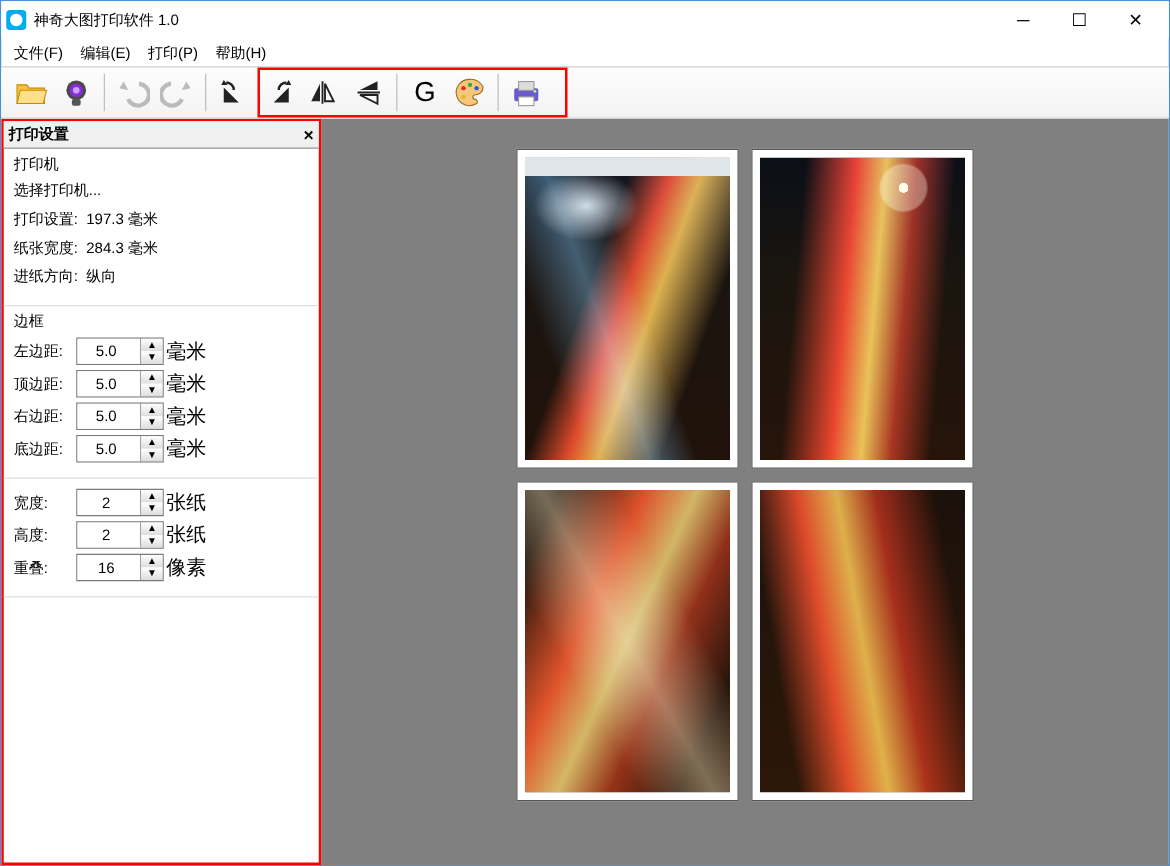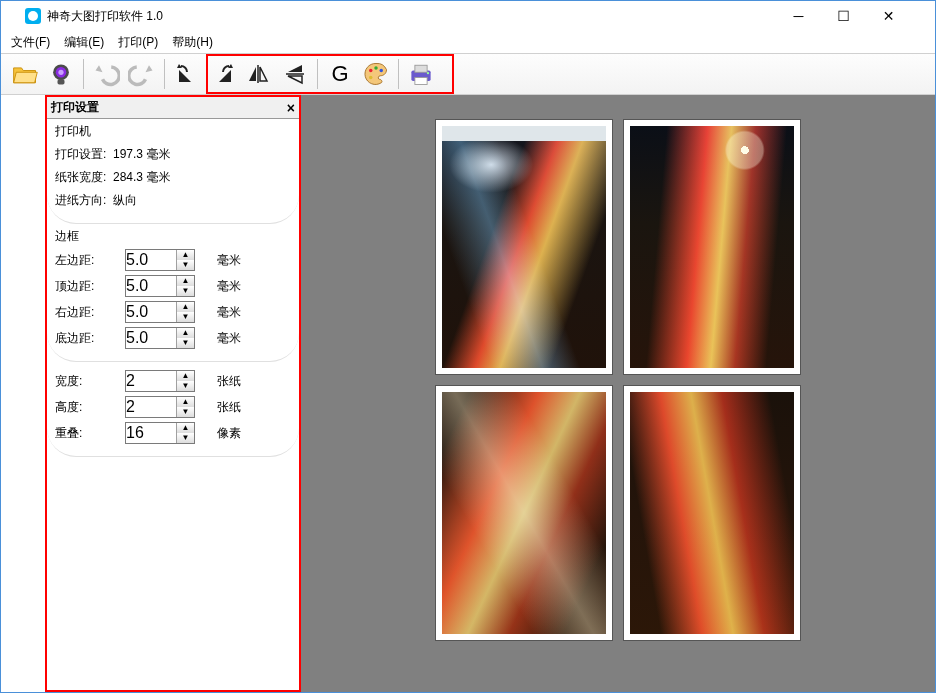--- a/index.html
+++ b/index.html
@@ -1,48 +1,48 @@
 <!DOCTYPE html>
 <html><head>
 <meta charset="utf-8">
 <style>
 * { box-sizing: border-box; margin: 0; padding: 0; font-family: "Microsoft YaHei", "SimSun", sans-serif; font-size: 12px; }
 html, body { width: 936px; height: 693px; overflow: hidden; }
 .window { width: 936px; height: 693px; background: #fff; border: 1px solid #4a90d9; display: flex; flex-direction: column; }
-.titlebar { height: 30px; background: #fff; display: flex; align-items: center; padding: 0 24px; }
+.titlebar { height: 30px; background: #fff; display: flex; align-items: center; padding: 0 4px; }
 .titlebar .app-icon { width: 16px; height: 16px; background: #00aeef; border-radius: 3px; margin-right: 6px; position: relative; }
 .titlebar .app-icon::after { content:""; position:absolute; inset:3px; border-radius:50%; background:#fff; }
 .titlebar .controls { margin-left: auto; display: flex; }
 .titlebar .ctrl { width: 45px; height: 28px; display: flex; align-items: center; justify-content: center; font-size: 14px; }
 .menubar { height: 22px; display: flex; align-items: center; gap: 14px; padding: 0 10px; }
 .menubar span { font-size: 12px; cursor: default; }
 .annotation { position: absolute; left: 226px; top: 30px; color: #ff0000; font-size: 18px; font-weight: 400; }
 .toolbar { height: 42px; border-top: 1px solid #d0d0d0; border-bottom: 1px solid #d0d0d0; display: flex; align-items: center; padding: 2px 6px; background: linear-gradient(#fdfdfd,#f3f3f3); position: relative; }
 .tb-btn { width: 36px; height: 36px; display: flex; align-items: center; justify-content: center; border-radius: 2px; }
 .tb-sep { width: 1px; height: 30px; background: #c0c0c0; margin: 0 4px; }
 .tb-group-hl { position:absolute; border:2px solid #ff0000; pointer-events:none; }
 .tb-group-hl.a { left:205px; top:0; width:248px; height:40px; }
 .open-icon svg, .cam-icon svg, .undo-icon svg, .redo-icon svg, .printer-icon svg, .palette-icon svg { width:28px; height:28px; }
 .small-svg { width:24px; height:24px; }
-.content { flex:1; display:flex; background:#808080; overflow:hidden;margin-left:44px; }
+.content { flex:1; display:flex; background:#808080; overflow:hidden; }
 .sidepanel { width: 256px; background:#fff; border:2px solid #ff0000; display:flex; flex-direction:column; }
 .panel-hdr { background:#f0f0f0; border-bottom:1px solid #999; padding:2px 4px; display:flex; align-items:center; font-weight:bold; }
 .panel-hdr .x { margin-left:auto; font-weight:bold; cursor:pointer; font-size:14px; }
-.section { padding:4px 8px 8px; border-bottom:1px solid #e0e0e0;border-radius:29px; }
+.section { padding:4px 8px 8px; border-bottom:1px solid #e0e0e0; }
 .section h4 { font-size:12px; font-weight:normal; margin-bottom:4px; }
-.row { display:flex; align-items:center; margin:4px 0; gap:22px; }
+.row { display:flex; align-items:center; margin:4px 0; gap:2px; }
 .row label { width:48px; }
 .printer-select { display:flex; align-items:center; border:1px solid #7a7a7a; padding:2px 4px; height:22px; background:#fff; }
 .printer-select .dots { margin-left:auto; letter-spacing:1px; font-weight:bold; }
 .kv { margin:6px 0; }
 .spinbox { display:flex; border:1px solid #7a7a7a; width:70px; height:22px; background:#fff; }
-.spinbox input { border:none; width:50px; text-align:left; padding-right:4px; font-size:16px; outline:none; }
+.spinbox input { border:none; width:50px; text-align:center; padding-right:4px; font-size:12px; outline:none; }
 .spinbox .spins { width:18px; display:flex; flex-direction:column; border-left:1px solid #a0a0a0; }
 .spinbox .spins div { flex:1; display:flex; align-items:center; justify-content:center; font-size:8px; background:linear-gradient(#fff,#ddd); line-height:1; }
-.unit { font-size:12px; }
+.unit { font-size:16px; }
 .arrow-grid { display:grid; grid-template-columns:repeat(3,28px); grid-template-rows:repeat(3,28px); gap:0; margin:6px auto 0; width:84px; }
 .arrow-grid button { border:1px solid #888; background:linear-gradient(#fff,#e8e8e8); display:flex; align-items:center; justify-content:center; font-size:14px; padding:0; }
 .arrow-grid button.center { background:#fff6cc; }
 .preview { flex:1; display:flex; align-items:flex-start; justify-content:center; padding:24px 0 0; }
 .tiles { display:grid; grid-template-columns:repeat(2,178px); grid-template-rows:repeat(2,256px); gap:10px; }
 .tile { background:#fff; border:1px solid #555; padding:6px; position:relative; }
 .tile .img { position:absolute; inset:6px; overflow:hidden; }
 .night { width:100%; height:100%; background:
   radial-gradient(circle at 70% 12%, #fff8d0 0 3px, rgba(255,248,208,.3) 3px 14px, transparent 15px),
   radial-gradient(circle at 40% 18%, #cfe8ff 0 2px, transparent 3px),
@@ -184,20 +184,21 @@
 
   <div class="content">
     <div class="sidepanel">
       <div class="panel-hdr">
         <span>打印设置</span>
         <span class="x">×</span>
       </div>
 
       <div class="section">
         <h4>打印机</h4>
+        <div style="margin:2px 0;">选择打印机...</div>
         <div class="kv"><span>打印设置:</span>&nbsp;&nbsp;<span>197.3 毫米</span></div>
         <div class="kv"><span>纸张宽度:</span>&nbsp;&nbsp;<span>284.3 毫米</span></div>
         <div class="kv"><span>进纸方向:</span>&nbsp;&nbsp;<span>纵向</span></div>
       </div>
 
       <div class="section">
         <h4>边框</h4>
         <div class="row">
             <label>左边距:</label>
             <div class="spinbox">

